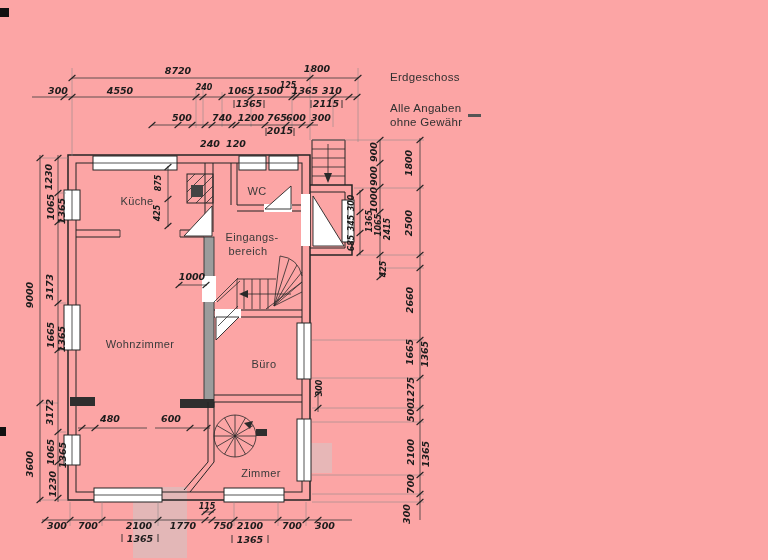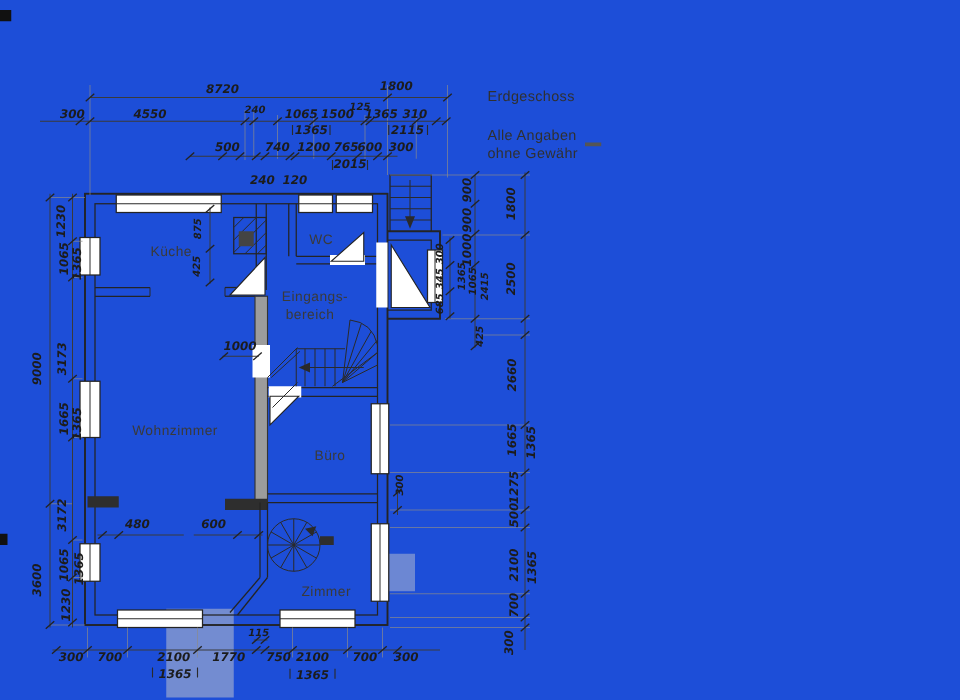--- a/index.html
+++ b/index.html
@@ -1,16 +1,16 @@
 <!DOCTYPE html>
 <html><head>
 <meta charset="utf-8">
 <style>
   html,body{margin:0;padding:0;background:#ffffff;}
-  .stage{position:relative;width:768px;height:560px;background:#1d4ed8;overflow:hidden;
+  .stage{position:relative;width:768px;height:560px;background:#fca5a5;overflow:hidden;
          font-family:"Liberation Sans",sans-serif;}
   svg{position:absolute;left:0;top:0;}
   .w  {stroke:#242424;stroke-width:1.5;fill:none;}
   .w2 {stroke:#242424;stroke-width:1;fill:none;}
   .thin{stroke:#2a2a2a;stroke-width:.8;fill:none;}
   .dl {stroke:#3a3a3a;stroke-width:.8;fill:none;}
   .tk {stroke:#232323;stroke-width:1.1;}
   .bar{stroke:#2a2a2a;stroke-width:.9;}
   .ext{stroke:#8a8a8a;stroke-width:.55;}
   .win{fill:#ffffff;stroke:#242424;stroke-width:1;}

